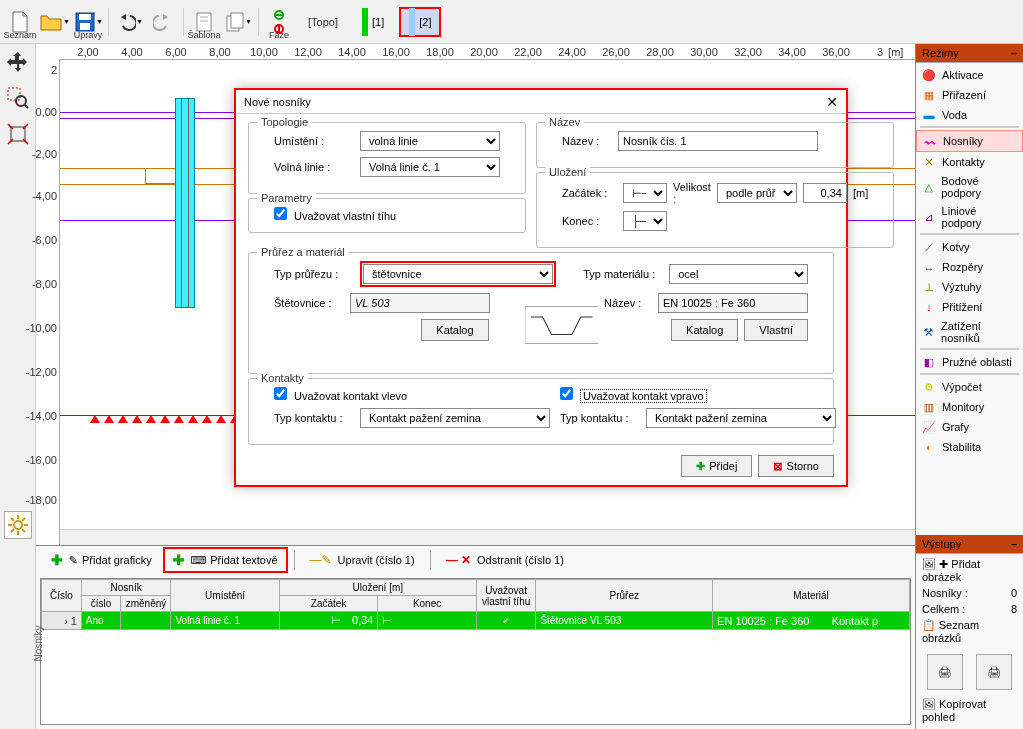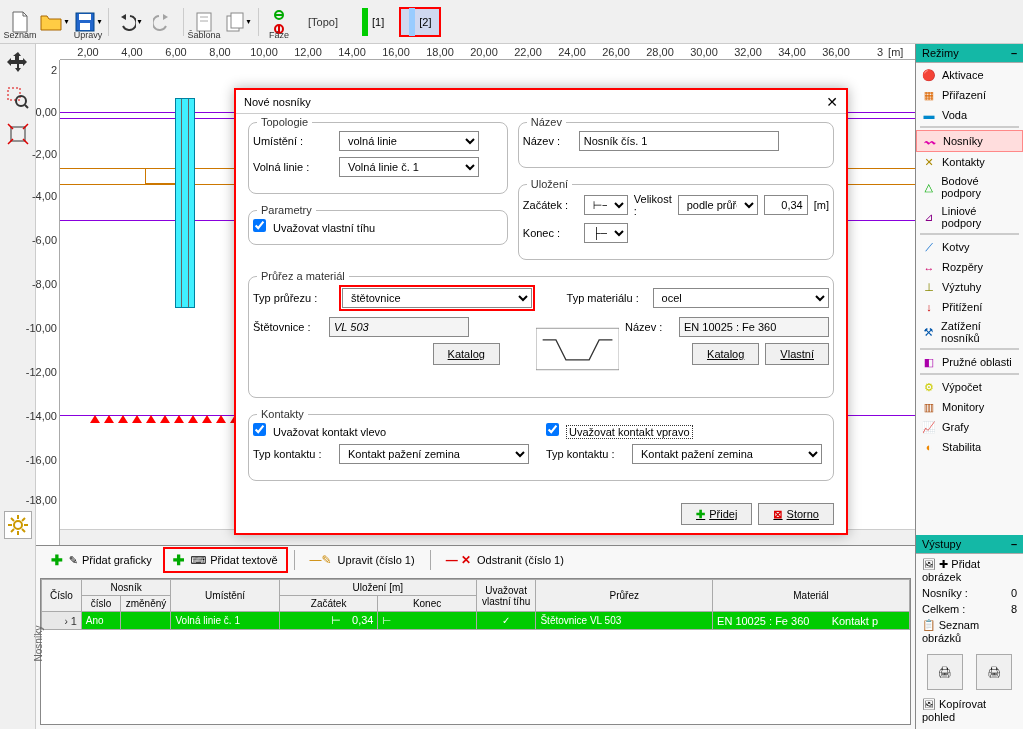--- a/index.html
+++ b/index.html
@@ -52,44 +52,44 @@
   .table { flex: 1; overflow: auto; background: #fff; margin: 4px; border: 1px solid #888; }
   table { border-collapse: collapse; width: 100%; }
   th { background: #f0f0f0; border: 1px solid #aaa; font-weight: normal; font-size: 10px; padding: 2px 4px; text-align: center; }
   td { border: 1px solid #aaa; font-size: 10px; padding: 2px 4px; }
   tr.selected td { background: #0c0; color: #fff; }
 
   .side-tab { position: absolute; left: -16px; top: 50%; transform: rotate(-90deg); transform-origin: center; font-size: 10px; color: #666; }
 
   
   .right { width: 108px; background: #f8f8f8; border-left: 1px solid #888; display: flex; flex-direction: column; }
-  .panel-hdr { background: #14b8a6; padding: 3px 6px; font-size: 11px; border-bottom: 1px solid #aaa; display: flex; justify-content: space-between; align-items: center; }
+  .panel-hdr { background: #c2410c; padding: 3px 6px; font-size: 11px; border-bottom: 1px solid #aaa; display: flex; justify-content: space-between; align-items: center; }
   .panel-body { padding: 2px 0; }
   .mode-item { padding: 3px 6px; display: flex; align-items: center; gap: 6px; font-size: 11px; position: relative; }
   .mode-item.active { background: #fdd; border: 1px solid #f88; }
   .mode-item.sep-after::after { content: ''; position: absolute; left: 4px; right: 4px; bottom: -2px; height: 1px; background: #ccc; }
   .mi-icon { width: 14px; height: 14px; display: inline-flex; align-items: center; justify-content: center; font-size: 11px; }
   .outputs-list { padding: 4px 6px; font-size: 10px; display: flex; flex-direction: column; gap: 4px; }
   .ol-row { display: flex; justify-content: space-between; }
   .print-row { display: flex; justify-content: space-around; padding: 6px 4px; }
   .print-btn { width: 36px; height: 36px; border: 1px solid #aaa; background: #f0f0f0; display: flex; align-items: center; justify-content: center; }
 
   
   .dialog { position: absolute; left: 234px; top: 88px; width: 614px; background: #fff; border: 2px solid #f00; box-shadow: 0 0 12px rgba(0,0,0,0.3); z-index: 100; }
   .dlg-title { height: 24px; padding: 0 8px; display: flex; align-items: center; justify-content: space-between; border-bottom: 1px solid #ccc; }
   .dlg-body { padding: 8px 12px; }
-  .fs { border: 1px solid #bbb; border-radius: 8px; padding: 8px 4px 10px; margin-bottom: 16px; position: relative; }
+  .fs { border: 1px solid #bbb; border-radius: 3px; padding: 8px 25px 10px; margin-bottom: 4px; position: relative; }
   .fs-legend { position: absolute; top: -7px; left: 8px; background: #fff; padding: 0 4px; font-size: 11px; color: #333; }
   .row { display: flex; align-items: center; gap: 6px; margin-bottom: 6px; }
   .lbl { font-size: 11px; min-width: 80px; }
   select, input[type=text] { font-size: 11px; padding: 1px 4px; border: 1px solid #888; background: #fff; height: 20px; }
   input[type=text].right-align { text-align: right; }
   .two-col { display: flex; gap: 10px; }
   .col { flex: 1; }
-  .btn { padding: 2px 14px; border: 1px solid #888; background: #f0f0f0; font-size: 11px; height: 22px; display: inline-flex; align-items: center; gap: 4px; text-decoration: underline; }
+  .btn { padding: 2px 14px; border: 1px solid #888; background: #f0f0f0; font-size: 11px; height: 22px; display: inline-flex; align-items: center; gap: 4px; }
   .red-ring-sel { border: 2px solid #f00; padding: 1px; display: inline-block; }
   .profile-svg { width: 90px; height: 56px; margin: 4px auto; display: block; }
   .calc-txt { text-align: center; font-size: 11px; margin: 4px 0; }
   .dlg-footer { display: flex; justify-content: flex-end; gap: 6px; padding-top: 6px; }
   .dotted-box { border: 1px dotted #333; padding: 0 2px; }
   .x-close { font-size: 14px; cursor: pointer; }
 
   .cb { margin-right: 4px; }
 </style>
 </head>

